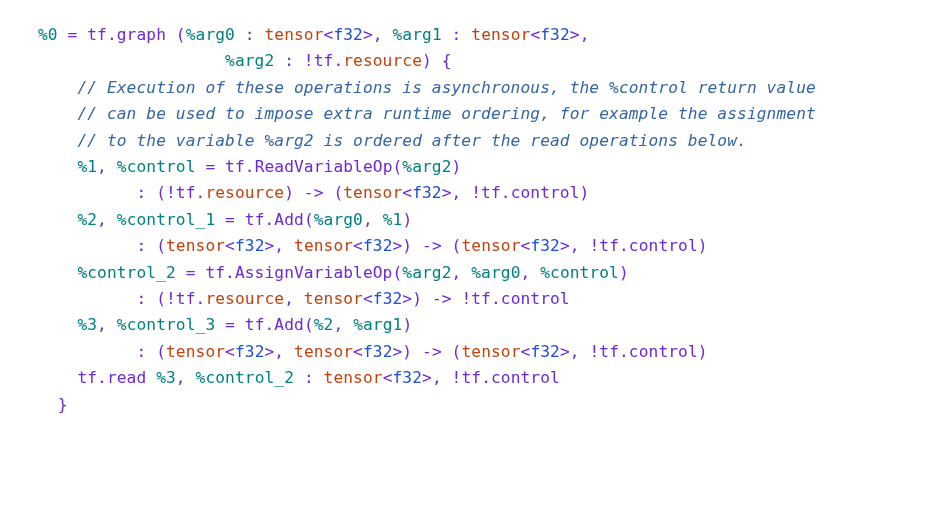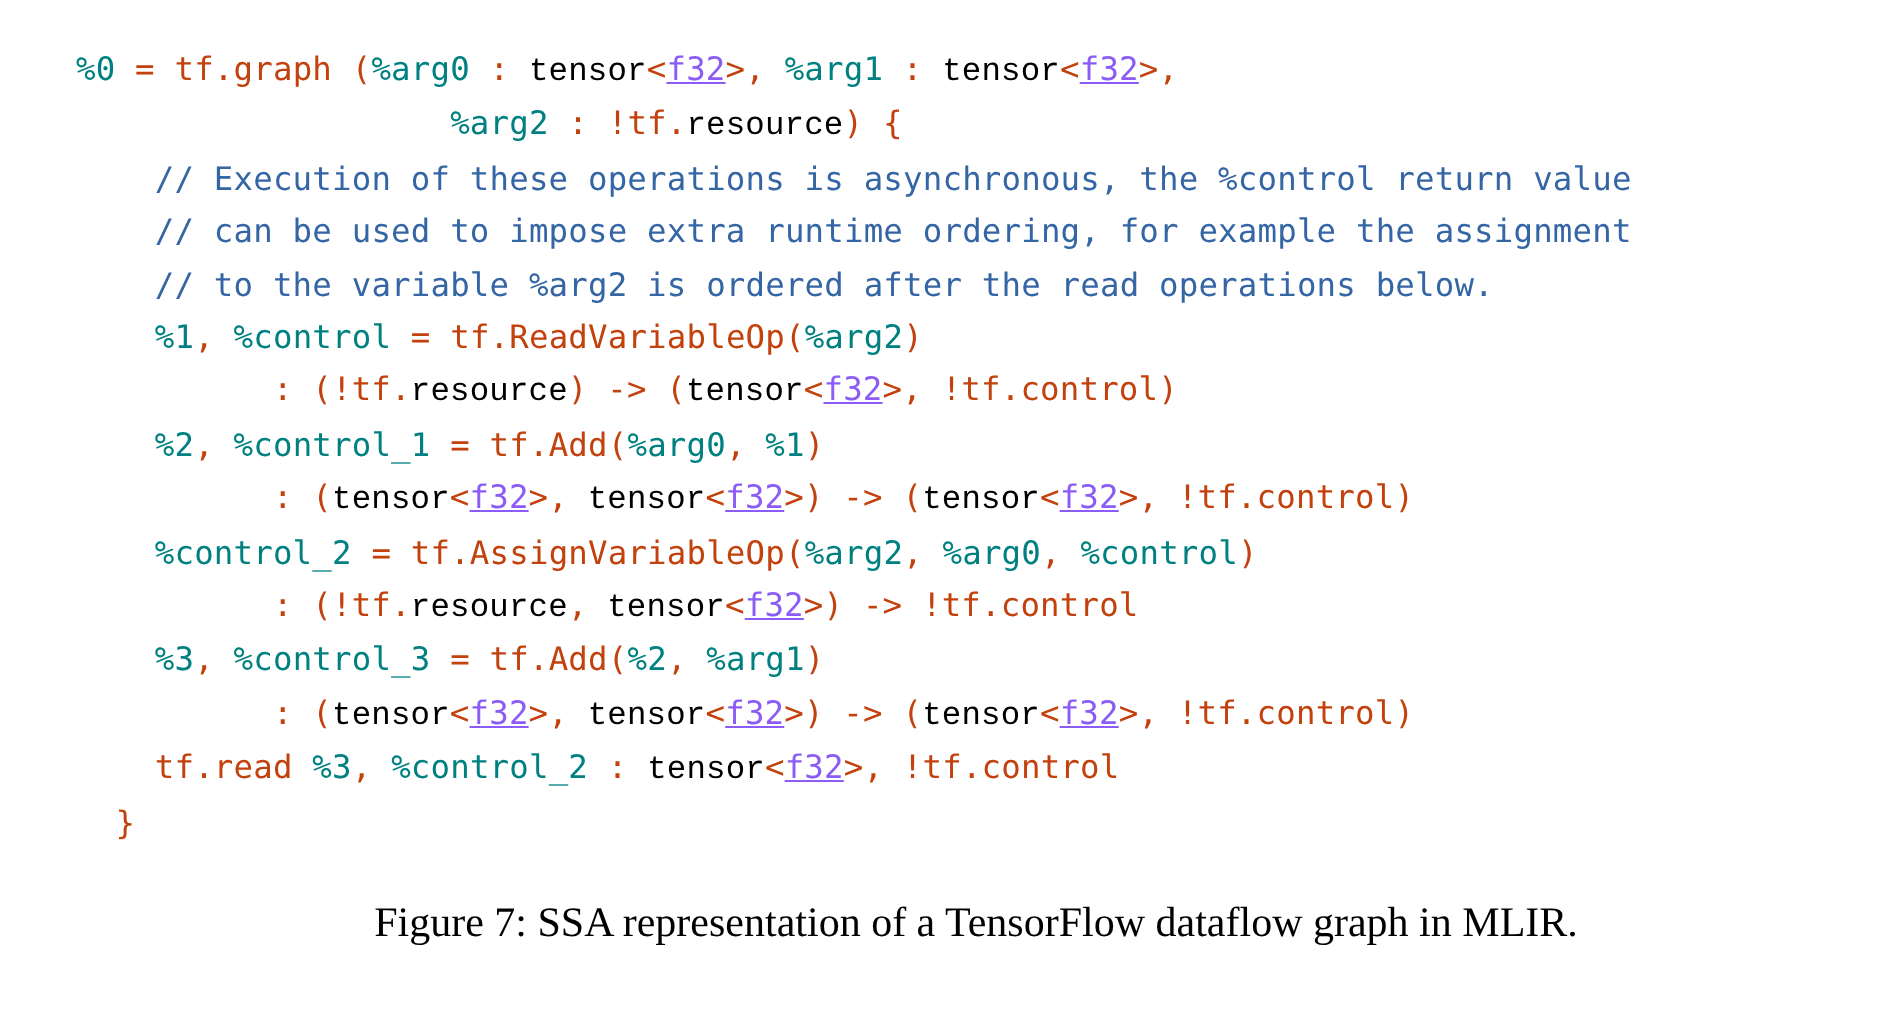--- a/index.html
+++ b/index.html
@@ -27,24 +27,24 @@
   .caption-row {
     margin-top: 24px;
     text-align: center;
     font-family: "Times New Roman", Times, serif;
     font-size: 21px;
     line-height: 1.2;
     color: #000;
   }
   
   .tk  { color: #008080; }  
-  .tg  { color: #c2410c; }  
-  .tr  { color: #000000; font-family: Liberation Mono, monospace; }  
-  .tb  { color: #8b5cf6; text-decoration: underline; }  
-  .ti  { color: #3465a4; } 
+  .tg  { color: #6d28d9; }  
+  .tr  { color: #c2410c; }  
+  .tb  { color: #1d4ed8; }  
+  .ti  { color: #3465a4; font-style: italic; } 
 </style>
 </head>
 <body>
 
 <div class="wrap">
 <pre class="code"><span><span class="tk">%0</span><span class="tg"> = tf.graph (</span><span class="tk">%arg0</span><span class="tg"> : </span><span class="tr">tensor</span><span class="tg">&lt;</span><span class="tb">f32</span><span class="tg">&gt;, </span><span class="tk">%arg1</span><span class="tg"> : </span><span class="tr">tensor</span><span class="tg">&lt;</span><span class="tb">f32</span><span class="tg">&gt;,</span></span>
 <span><span>                   </span><span class="tk">%arg2</span><span class="tg"> : !tf.</span><span class="tr">resource</span><span class="tg">) {</span></span>
 <span><span>    </span><span class="ti">// Execution of these operations is asynchronous, the %control return value</span></span>
 <span><span>    </span><span class="ti">// can be used to impose extra runtime ordering, for example the assignment</span></span>
 <span><span>    </span><span class="ti">// to the variable %arg2 is ordered after the read operations below.</span></span>
@@ -52,14 +52,13 @@
 <span><span class="tg">          : (!tf.</span><span class="tr">resource</span><span class="tg">) -&gt; (</span><span class="tr">tensor</span><span class="tg">&lt;</span><span class="tb">f32</span><span class="tg">&gt;, !tf.control)</span></span>
 <span><span>    </span><span class="tk">%2</span><span class="tg">, </span><span class="tk">%control_1</span><span class="tg"> = tf.Add(</span><span class="tk">%arg0</span><span class="tg">, </span><span class="tk">%1</span><span class="tg">)</span></span>
 <span><span class="tg">          : (</span><span class="tr">tensor</span><span class="tg">&lt;</span><span class="tb">f32</span><span class="tg">&gt;, </span><span class="tr">tensor</span><span class="tg">&lt;</span><span class="tb">f32</span><span class="tg">&gt;) -&gt; (</span><span class="tr">tensor</span><span class="tg">&lt;</span><span class="tb">f32</span><span class="tg">&gt;, !tf.control)</span></span>
 <span><span>    </span><span class="tk">%control_2</span><span class="tg"> = tf.AssignVariableOp(</span><span class="tk">%arg2</span><span class="tg">, </span><span class="tk">%arg0</span><span class="tg">, </span><span class="tk">%control</span><span class="tg">)</span></span>
 <span><span class="tg">          : (!tf.</span><span class="tr">resource</span><span class="tg">, </span><span class="tr">tensor</span><span class="tg">&lt;</span><span class="tb">f32</span><span class="tg">&gt;) -&gt; !tf.control</span></span>
 <span><span>    </span><span class="tk">%3</span><span class="tg">, </span><span class="tk">%control_3</span><span class="tg"> = tf.Add(</span><span class="tk">%2</span><span class="tg">, </span><span class="tk">%arg1</span><span class="tg">)</span></span>
 <span><span class="tg">          : (</span><span class="tr">tensor</span><span class="tg">&lt;</span><span class="tb">f32</span><span class="tg">&gt;, </span><span class="tr">tensor</span><span class="tg">&lt;</span><span class="tb">f32</span><span class="tg">&gt;) -&gt; (</span><span class="tr">tensor</span><span class="tg">&lt;</span><span class="tb">f32</span><span class="tg">&gt;, !tf.control)</span></span>
 <span><span>    </span><span class="tg">tf.read </span><span class="tk">%3</span><span class="tg">, </span><span class="tk">%control_2</span><span class="tg"> : </span><span class="tr">tensor</span><span class="tg">&lt;</span><span class="tb">f32</span><span class="tg">&gt;, !tf.control</span></span>
 <span><span class="tg">  }</span></span></pre>
 
-  <div class="caption-row">Figure 7: SSA representation of a TensorFlow dataflow graph in MLIR.</div>
 </div>
 
 </body></html>

